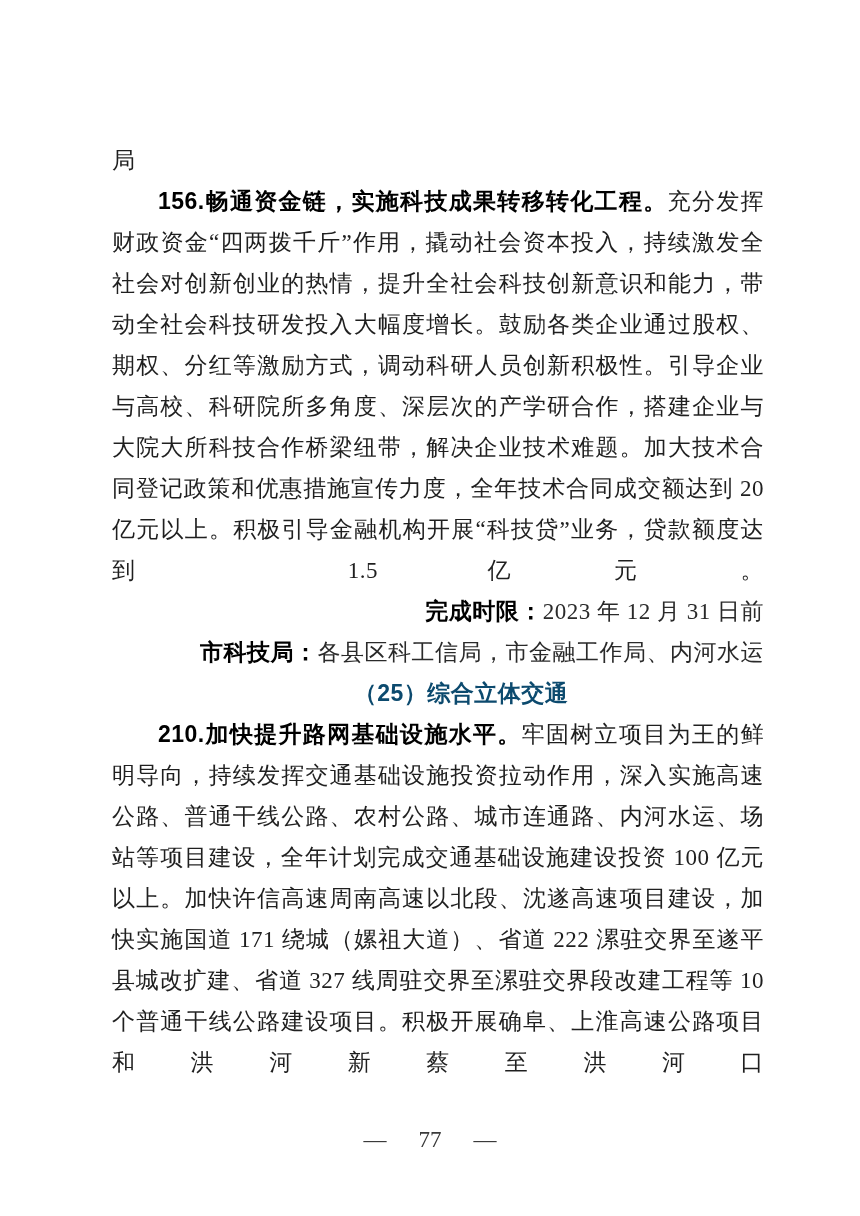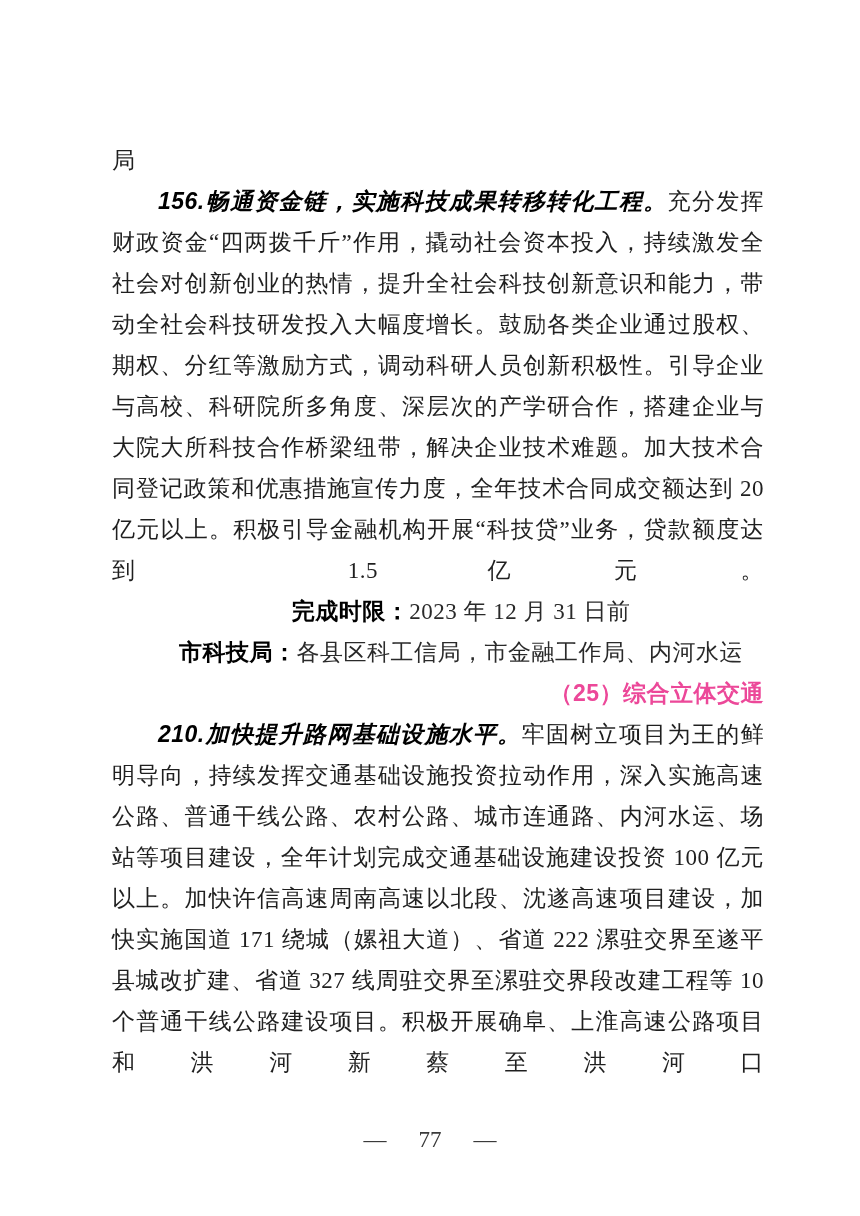--- a/index.html
+++ b/index.html
@@ -33,45 +33,44 @@
   .para {
     text-indent: 2em;
     text-align: justify;
     text-align-last: justify;
   }
 
   .lead {
     font-family: "Liberation Sans", "DejaVu Sans", sans-serif;
     font-weight: 700;
     color: #000000;
-    font-style: italic;
   }
 
   .meta-row {
     text-indent: 2em;
-    text-align: center;
+    text-align: right;
   }
 
   .meta-label {
     font-family: "Liberation Sans", "DejaVu Sans", sans-serif;
     font-weight: 700;
     color: #000000;
   }
 
   .meta-value {
     font-weight: 400;
     color: #2a2a2a;
   }
 
   .section-heading {
     text-indent: 2em;
-    text-align: right;
+    text-align: center;
     font-family: "Liberation Sans", "DejaVu Sans", sans-serif;
     font-weight: 700;
-    color: #ec4899;
+    color: #0c4a6e;
   }
 
   .footer {
     position: absolute;
     left: 0;
     right: 0;
     top: 1124px;
     display: flex;
     justify-content: center;
     align-items: center;

